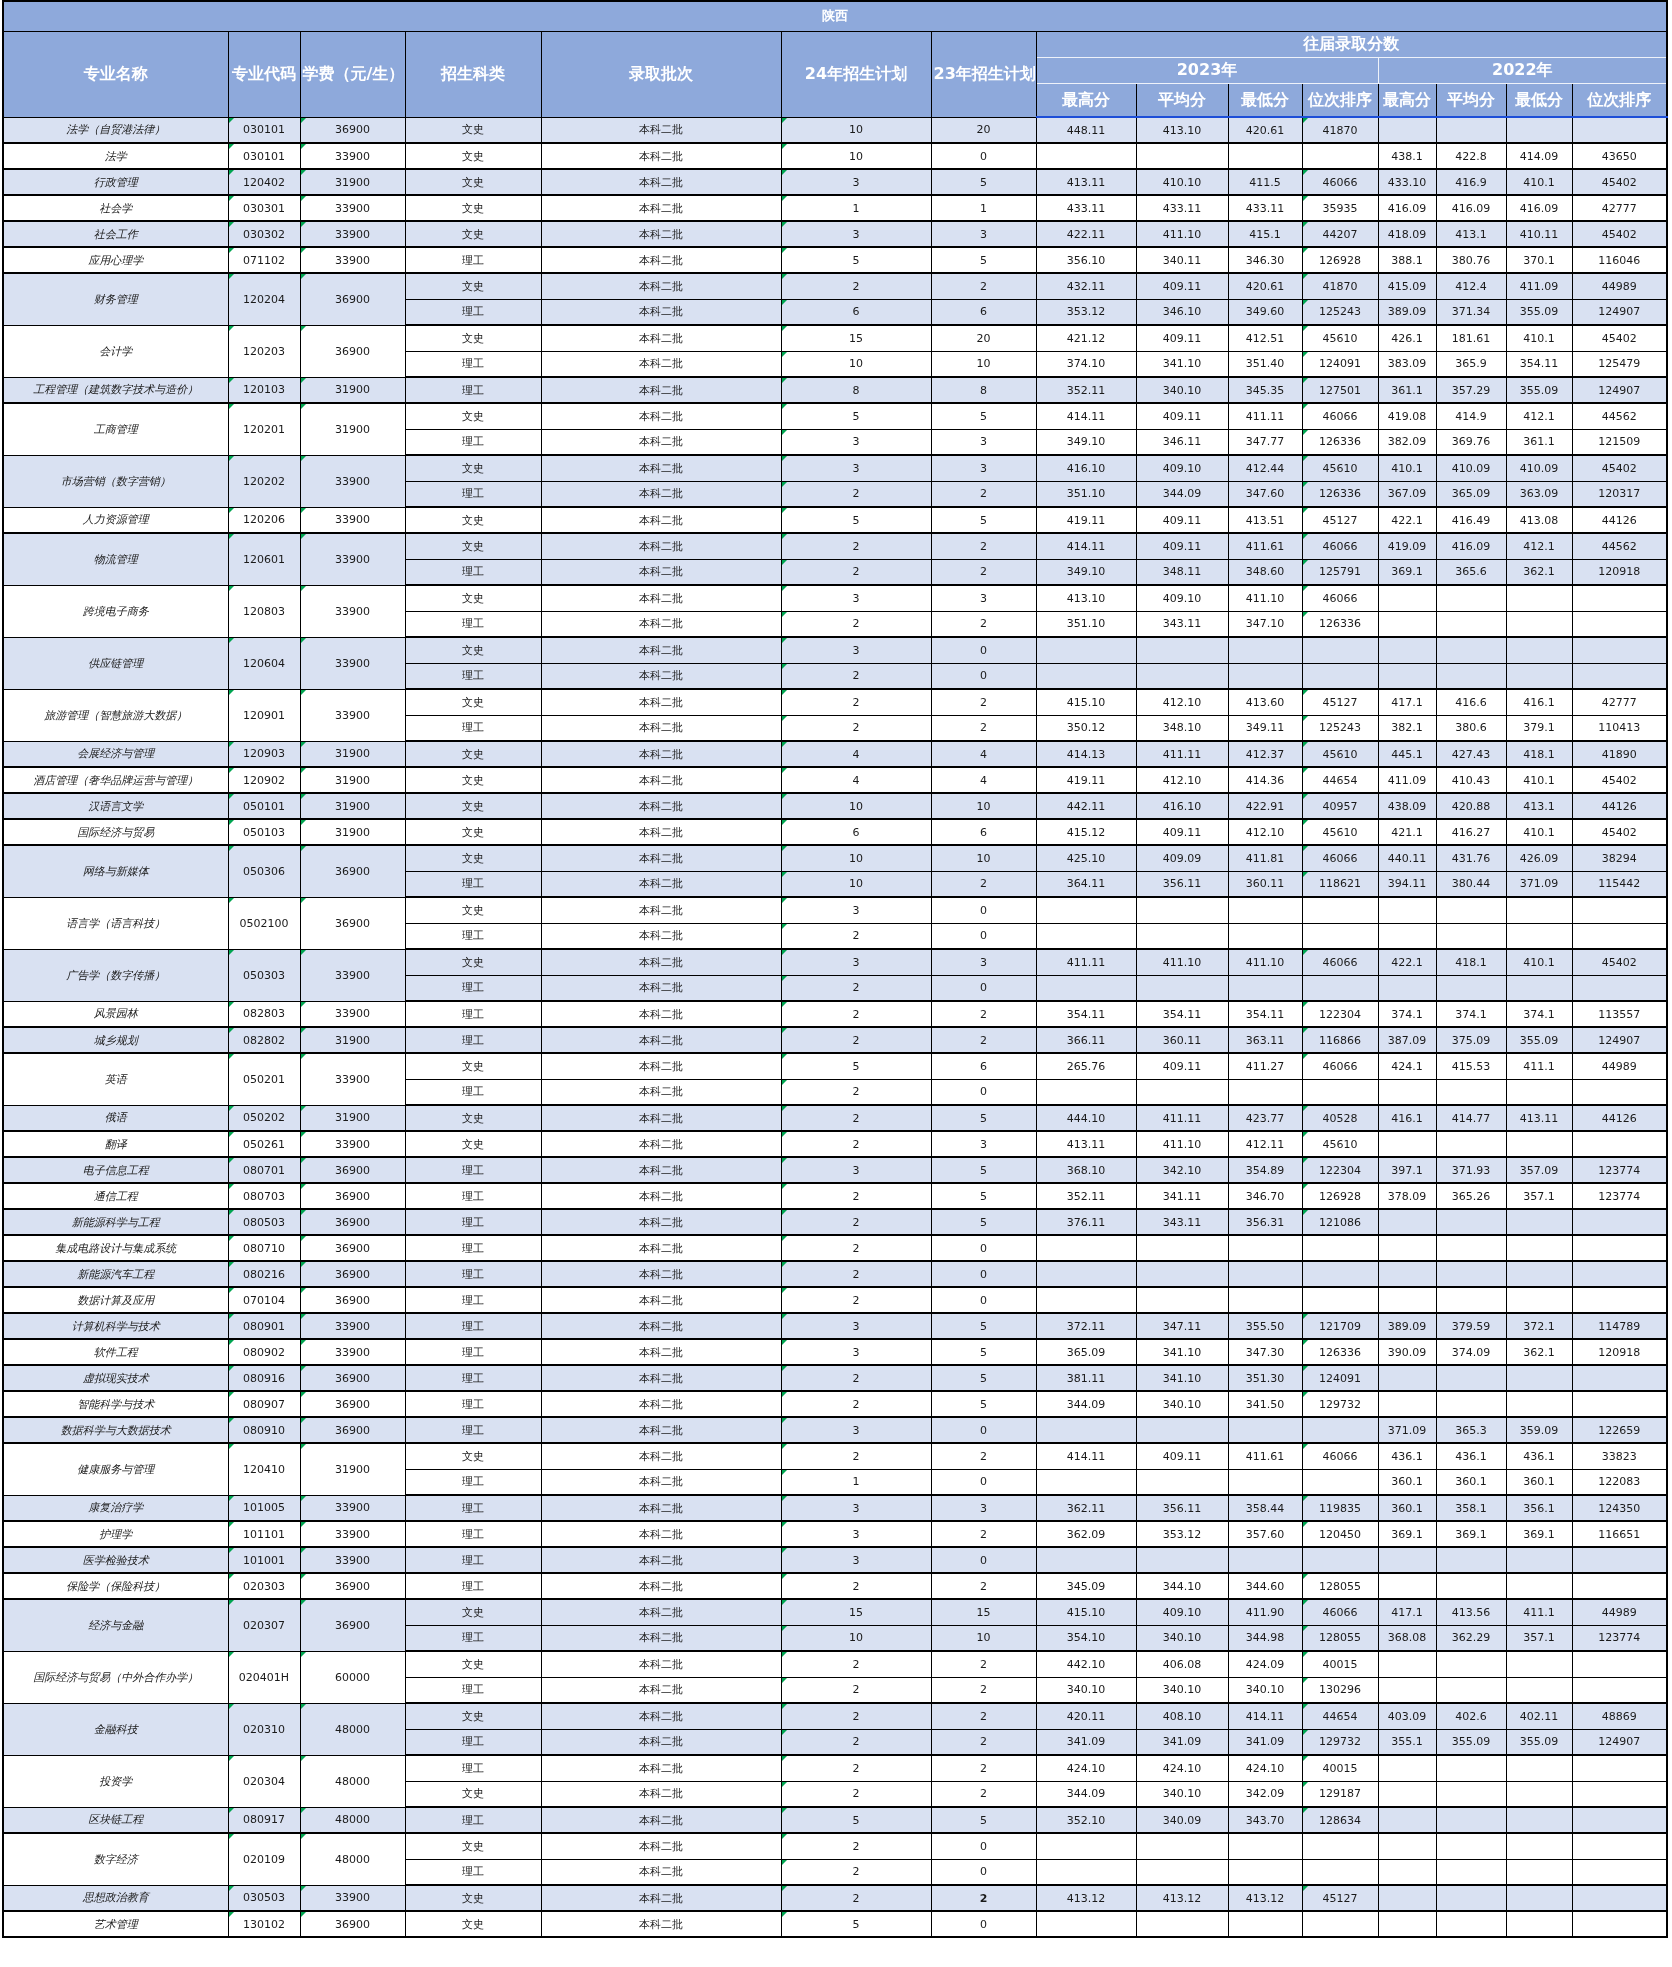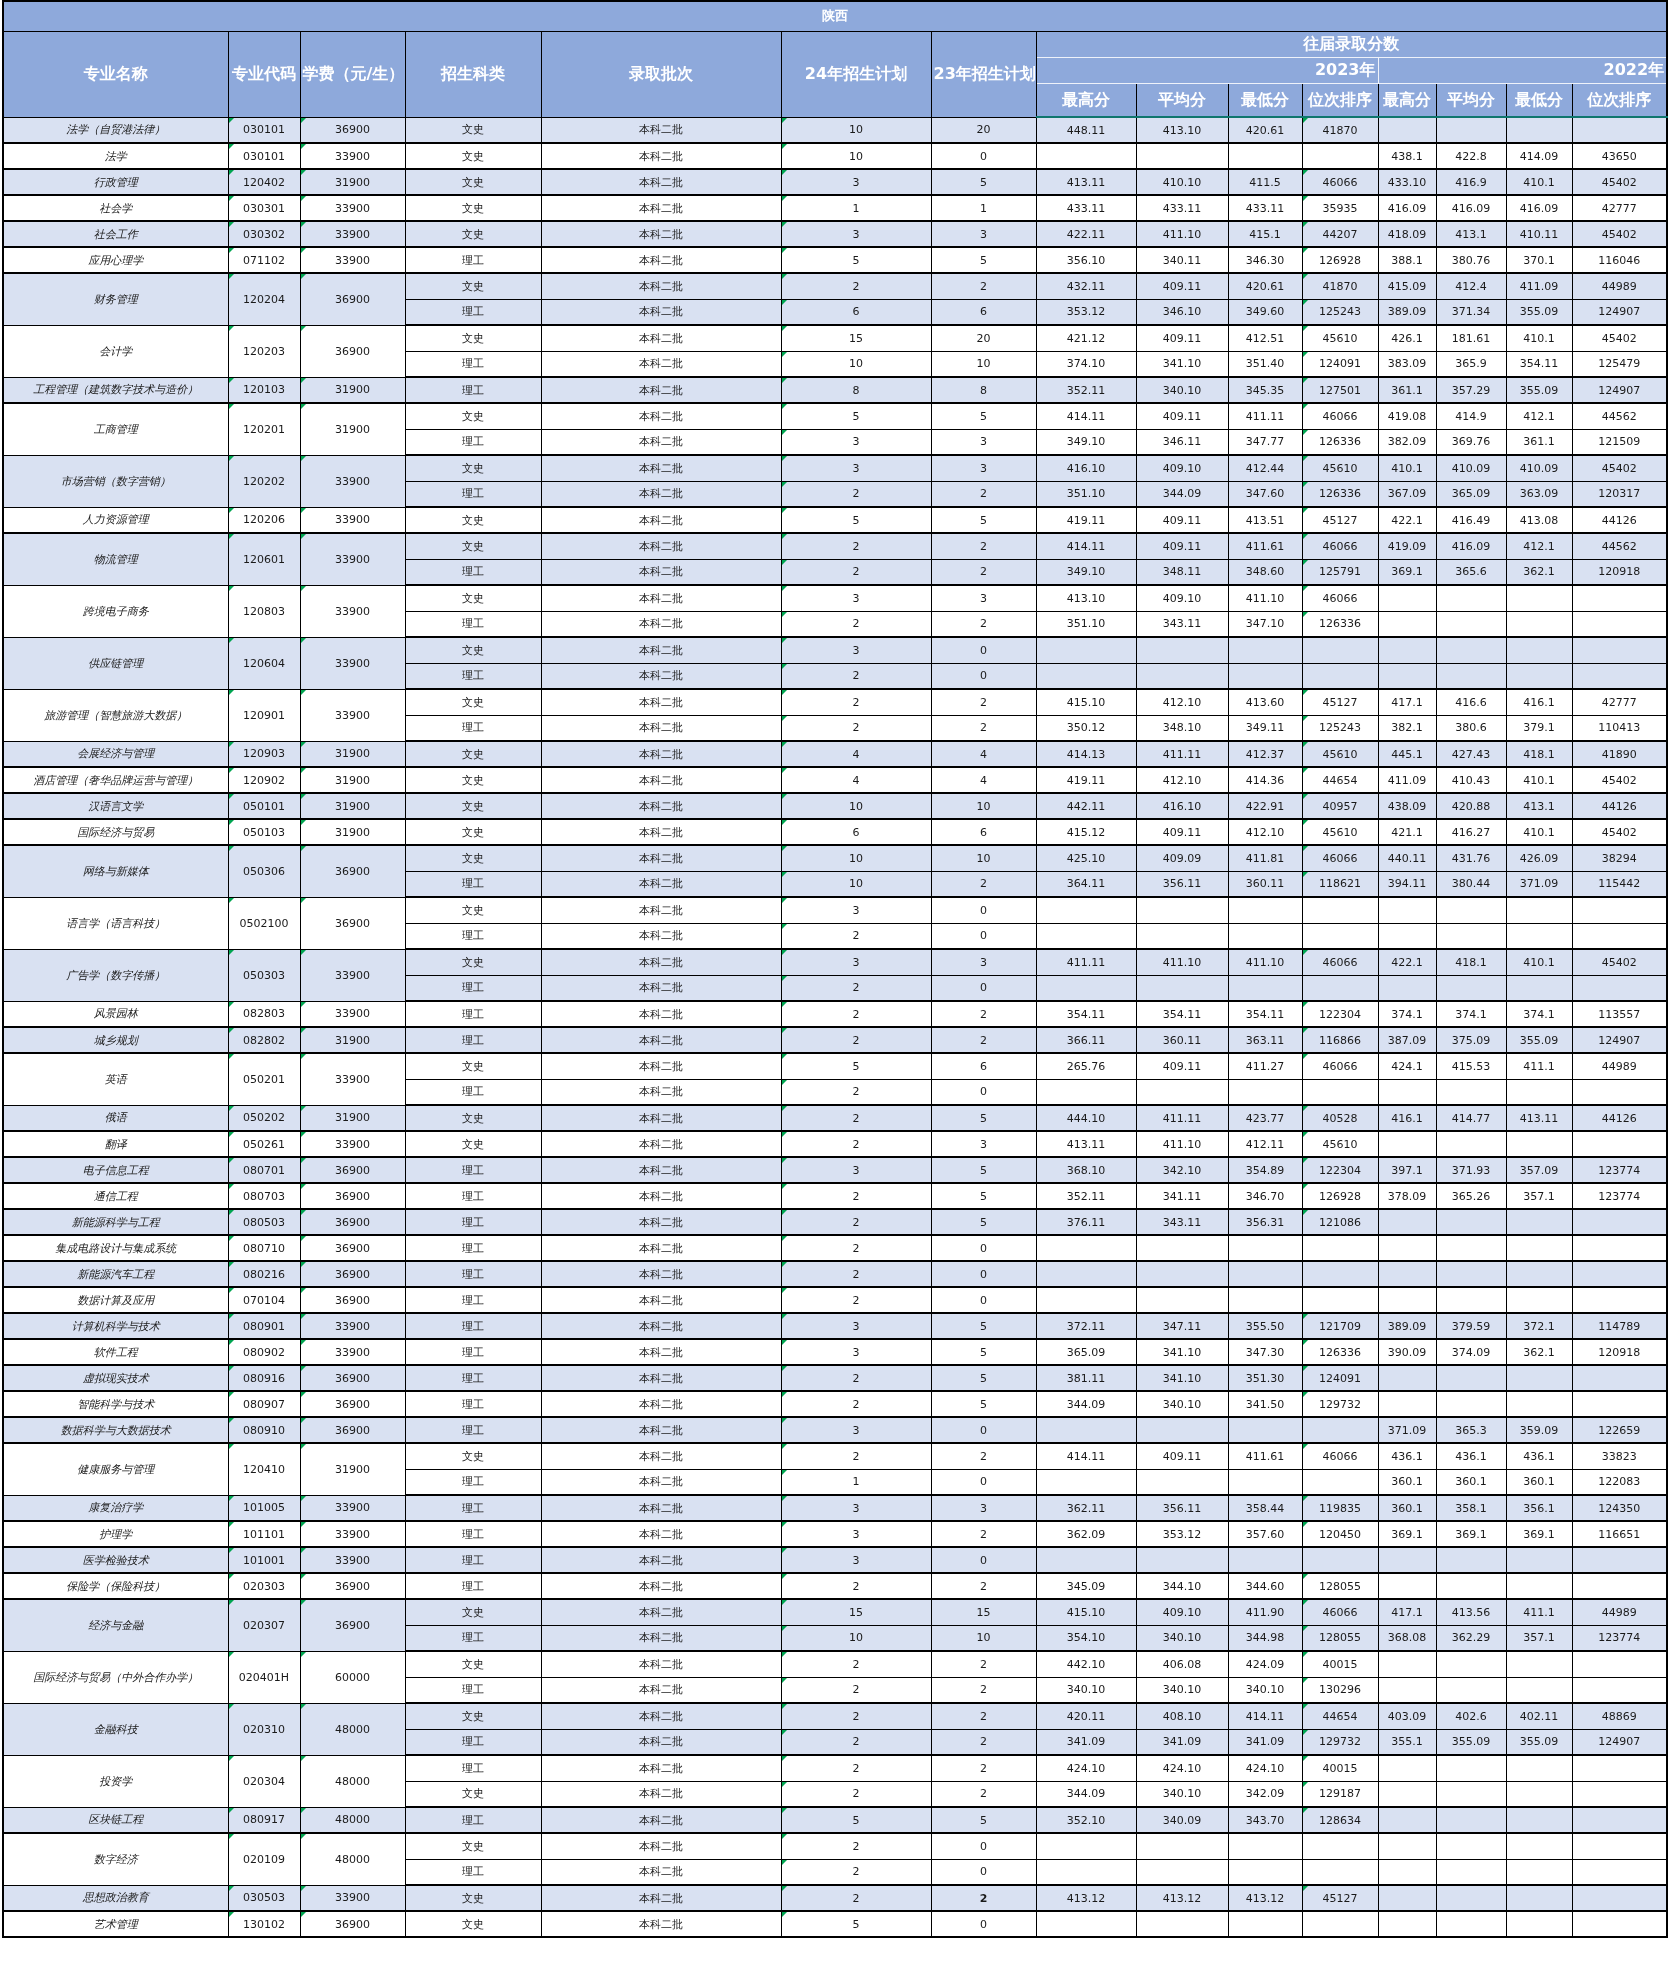--- a/index.html
+++ b/index.html
@@ -2,23 +2,23 @@
 <html><head>
 <meta charset="utf-8">
 <style>
   html,body{margin:0;padding:0;background:#fff;}
   body{font-family:"DejaVu Sans","Liberation Sans",sans-serif;}
   #sheet{width:1668px;margin:0 auto;}
   table{border-collapse:collapse;table-layout:fixed;width:1480px;border:2px solid #000;}
   th,td{border:1px solid #000;overflow:hidden;white-space:nowrap;text-align:center;vertical-align:middle;padding:0 2px;box-sizing:border-box;}
   thead th{background:#8EA9DB;color:#fff;font-weight:bold;font-size:16px;height:26px;line-height:1.1;}
   thead tr.region-row th{height:30px;font-size:13px;border-bottom:1px solid #000;}
-  thead tr.sub-row th{height:34px;white-space:normal;border-bottom:2px solid #0f766e;}
+  thead tr.sub-row th{height:34px;white-space:normal;border-bottom:2px solid #1d4ed8;}
   th.hist{border-bottom-color:#eef2fa;}
-  th.year{border-bottom-color:#eef2fa;border-left-color:#eef2fa;border-right-color:#eef2fa;text-align:right;}
+  th.year{border-bottom-color:#eef2fa;border-left-color:#eef2fa;border-right-color:#eef2fa;}
   tbody td{font-size:11px;color:#1a1a1a;height:26px;background:#fff;position:relative;}
   tbody tr.alt td{background:#D9E1F2;}
   tbody tr.major-end td{border-bottom-width:2px;}
   td.name{font-size:11px;font-style:italic;}
   td.bold{font-weight:bold;}
   td.tri::before{content:"";position:absolute;top:0;left:0;width:0;height:0;
     border-top:5px solid #00A550;border-right:5px solid transparent;}
 </style>
 </head>
 <body>

